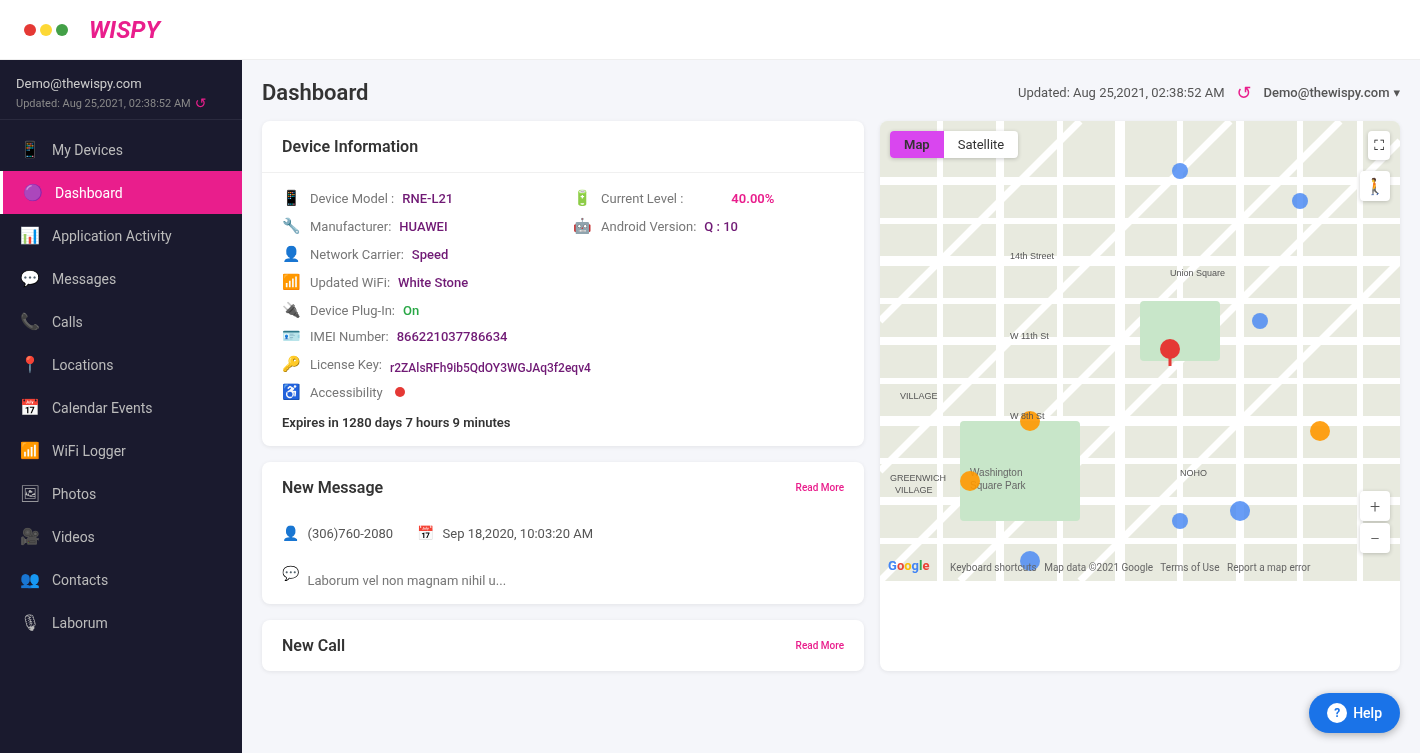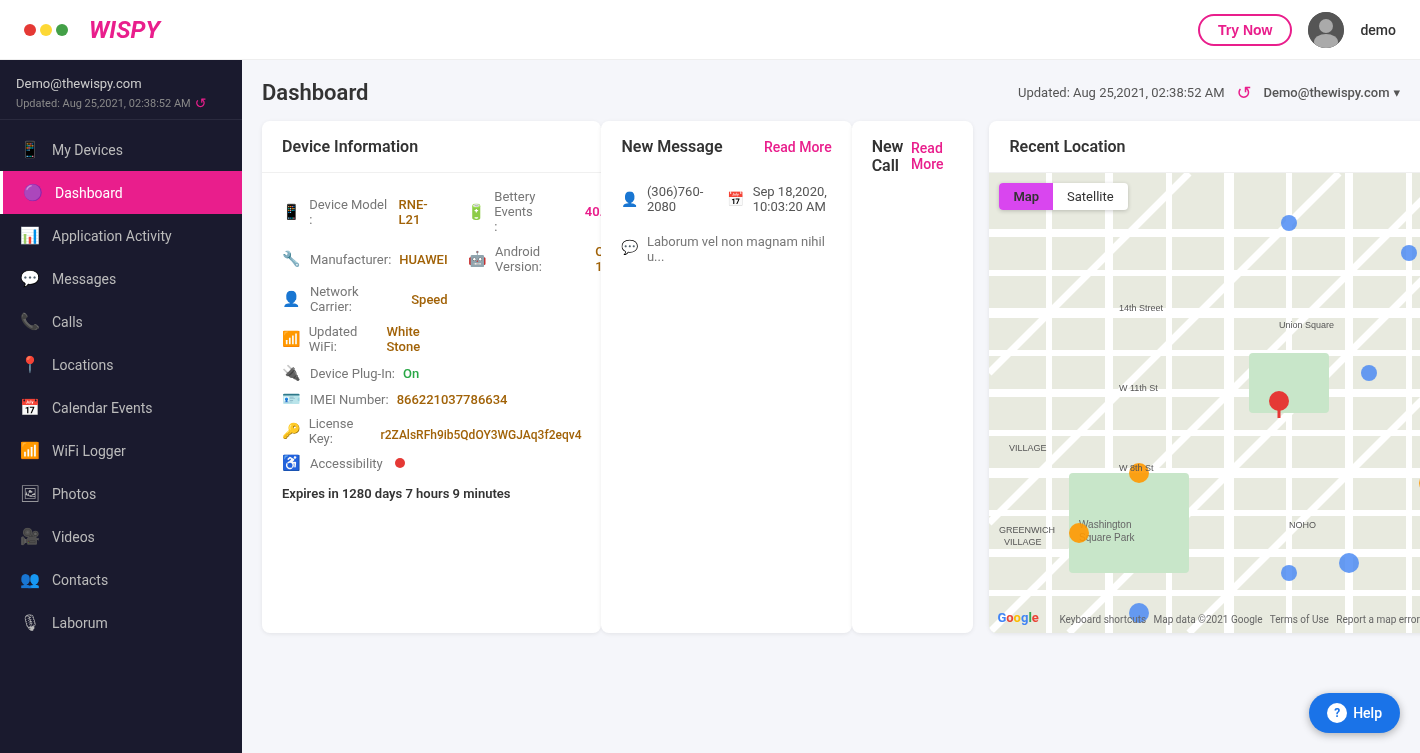--- a/index.html
+++ b/index.html
@@ -64,36 +64,36 @@
     }
     .card-header { padding: 16px 20px; border-bottom: 1px solid #f0f0f0; }
     .card-title { font-size: 16px; font-weight: 600; color: #333; }
     .card-body { padding: 16px 20px; }
 
     
     .device-info-grid { display: grid; grid-template-columns: 1fr 1fr; gap: 10px 20px; }
     .info-row { display: flex; align-items: center; gap: 8px; font-size: 13px; color: #555; }
     .info-icon { font-size: 15px; width: 20px; text-align: center; }
     .info-label { color: #777; }
-    .info-value { color: #a16207; font-weight: 500; }
+    .info-value { color: #701a75; font-weight: 500; }
     .info-value.highlight { color: #e91e8c; font-weight: 600; margin-left: 40px; }
     .info-value.green { color: #28a745; }
     .expires-text { margin-top: 14px; font-size: 13px; font-weight: 600; color: #333; }
     .accessibility-dot { width: 10px; height: 10px; border-radius: 50%; background: #e53935; display: inline-block; margin-left: 4px; }
 
     
     .card-header-flex { display: flex; align-items: center; justify-content: space-between; padding: 16px 20px; }
-    .read-more { color: #e91e8c; font-size: 14px; font-weight: 500; cursor: pointer; text-decoration: none; }
+    .read-more { color: #e91e8c; font-size: 10px; font-weight: 500; cursor: pointer; text-decoration: none; }
     .msg-row { display: flex; align-items: center; gap: 8px; font-size: 13px; color: #555; margin-bottom: 8px; }
     .msg-icon { font-size: 14px; }
-    .msg-text { font-size: 13px; color: #777; margin-top: 4px; }
+    .msg-text { font-size: 13px; color: #777; margin-top: 16px; }
 
     
     .dashboard-grid { display: grid; grid-template-columns: 1fr 520px; gap: 16px; }
-    .left-col { display: flex; flex-direction: row; }
+    .left-col { display: flex; flex-direction: column; }
     .right-col { display: flex; flex-direction: column; }
 
     
     .map-card { flex: 1; }
     .map-placeholder {
       background: #e8f0e8;
       height: 460px;
       position: relative;
       overflow: hidden;
     }
@@ -134,31 +134,20 @@
 
 <div class="header">
   <div class="logo">
     <div class="logo-dots">
       <div class="dot dot-red"></div>
       <div class="dot dot-yellow"></div>
       <div class="dot dot-green"></div>
     </div>
     <div class="logo-text">WISPY</div>
   </div>
-  <div class="header-right">
-    <button class="try-now-btn">Try Now</button>
-    <div class="avatar">
-      <svg width="36" height="36" viewBox="0 0 36 36">
-          <rect width="36" height="36" fill="#555" rx="18"></rect>
-          <circle cx="18" cy="14" r="7" fill="#aaa"></circle>
-          <ellipse cx="18" cy="30" rx="12" ry="8" fill="#aaa"></ellipse>
-        </svg>
-    </div>
-    <span class="user-name">demo</span>
-  </div>
 </div>
 
 <div class="main-layout">
 
   <div class="sidebar">
     <div class="sidebar-user">
       <div class="sidebar-email">Demo@thewispy.com</div>
       <div class="sidebar-updated">
         <span>Updated: Aug 25,2021, 02:38:52 AM</span>
         <span class="refresh-icon">↺</span>
@@ -240,21 +229,21 @@
           </div>
           <div class="card-body">
             <div class="device-info-grid">
               <div class="info-row">
                 <span class="info-icon">📱</span>
                 <span class="info-label">Device Model :</span>
                 <span class="info-value">RNE-L21</span>
               </div>
               <div class="info-row">
                 <span class="info-icon">🔋</span>
-                <span class="info-label">Bettery Events :</span>
+                <span class="info-label">Current Level :</span>
                 <span class="info-value highlight">40.00%</span>
               </div>
               <div class="info-row">
                 <span class="info-icon">🔧</span>
                 <span class="info-label">Manufacturer:</span>
                 <span class="info-value">HUAWEI</span>
               </div>
               <div class="info-row">
                 <span class="info-icon">🤖</span>
                 <span class="info-label">Android Version:</span>
@@ -324,23 +313,20 @@
         <div class="card">
           <div class="card-header-flex">
             <span class="card-title">New Call</span>
             <a class="read-more">Read More</a>
           </div>
         </div>
       </div>
 
       <div class="right-col">
         <div class="card map-card">
-          <div class="card-header">
-            <span class="card-title">Recent Location</span>
-          </div>
           <div class="map-placeholder">
             
             <svg class="map-svg" viewBox="0 0 520 460" xmlns="http://www.w3.org/2000/svg">
 
               <rect width="520" height="460" fill="#e8eadf"></rect>
 
               <line x1="0" y1="60" x2="520" y2="60" stroke="#fff" stroke-width="8"></line>
               <line x1="0" y1="100" x2="520" y2="100" stroke="#fff" stroke-width="6"></line>
               <line x1="0" y1="140" x2="520" y2="140" stroke="#fff" stroke-width="10"></line>
               <line x1="0" y1="180" x2="520" y2="180" stroke="#fff" stroke-width="6"></line>

